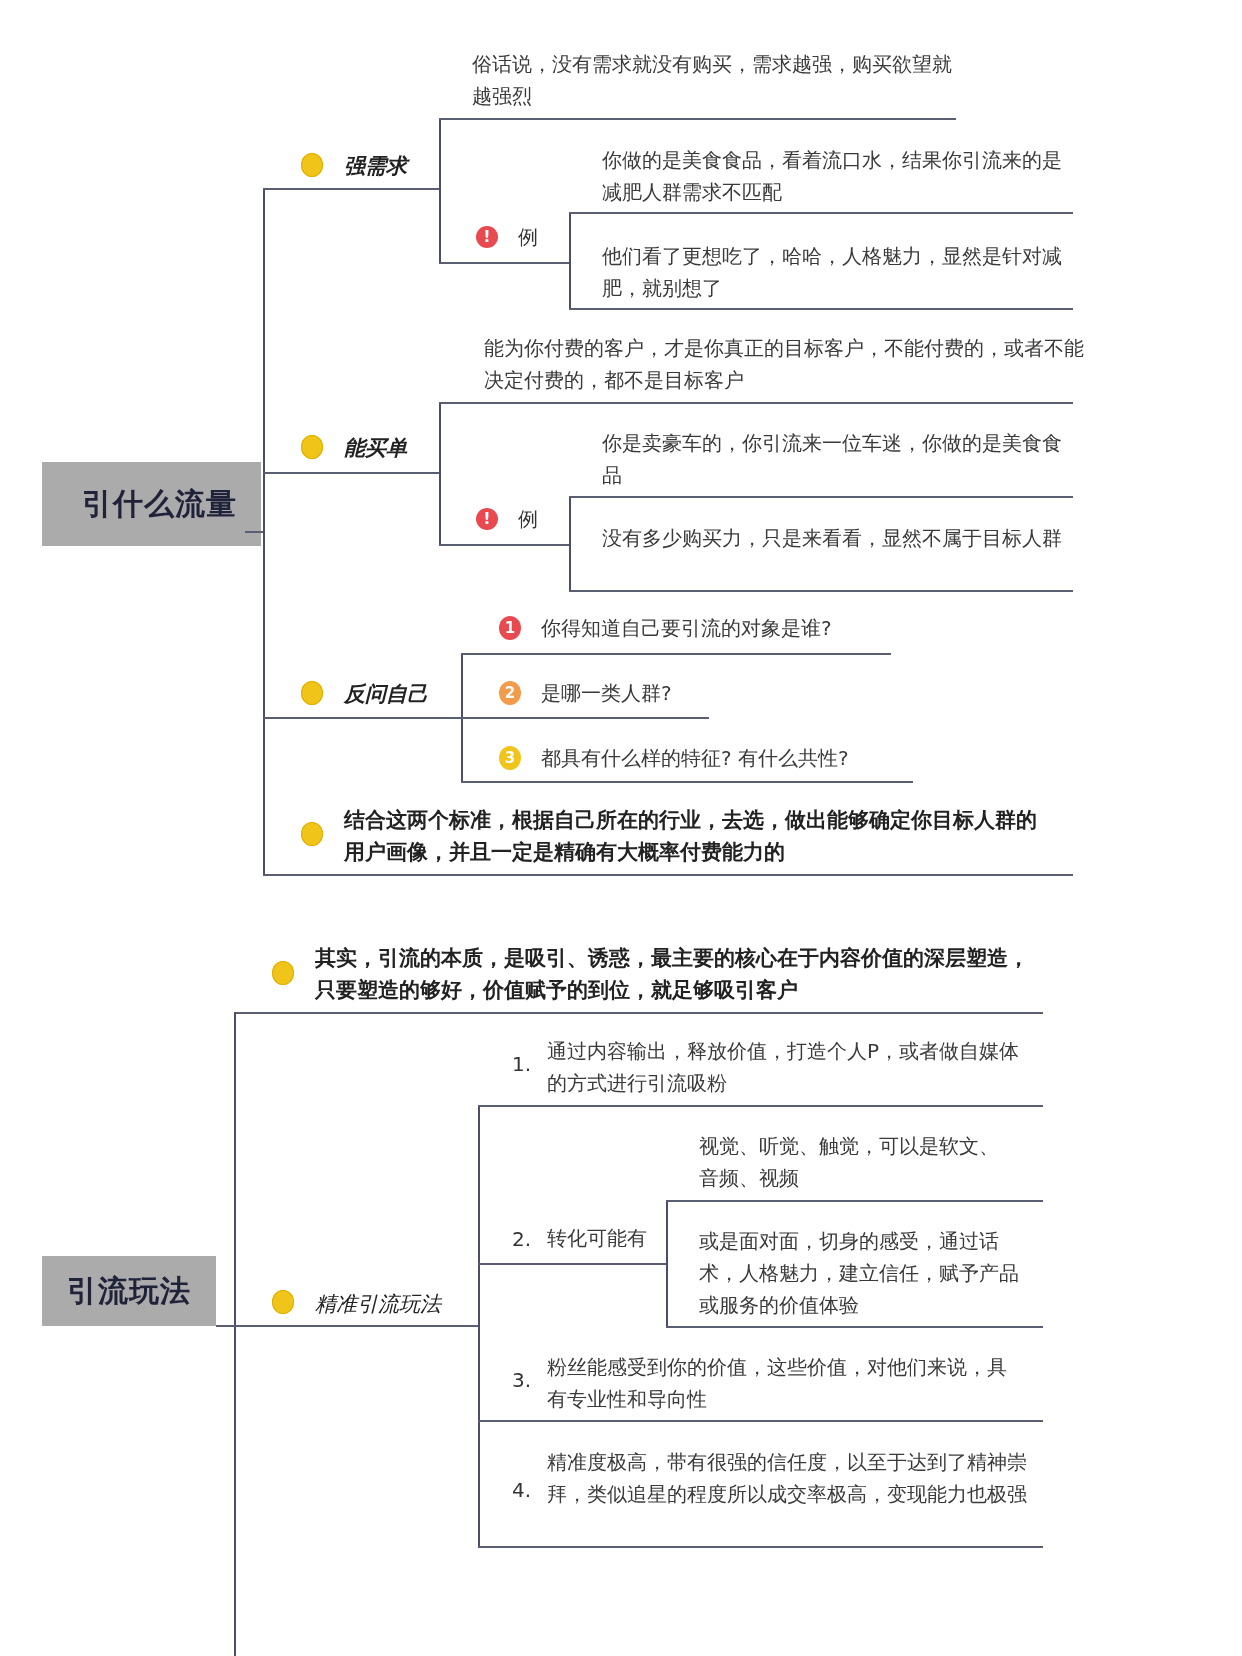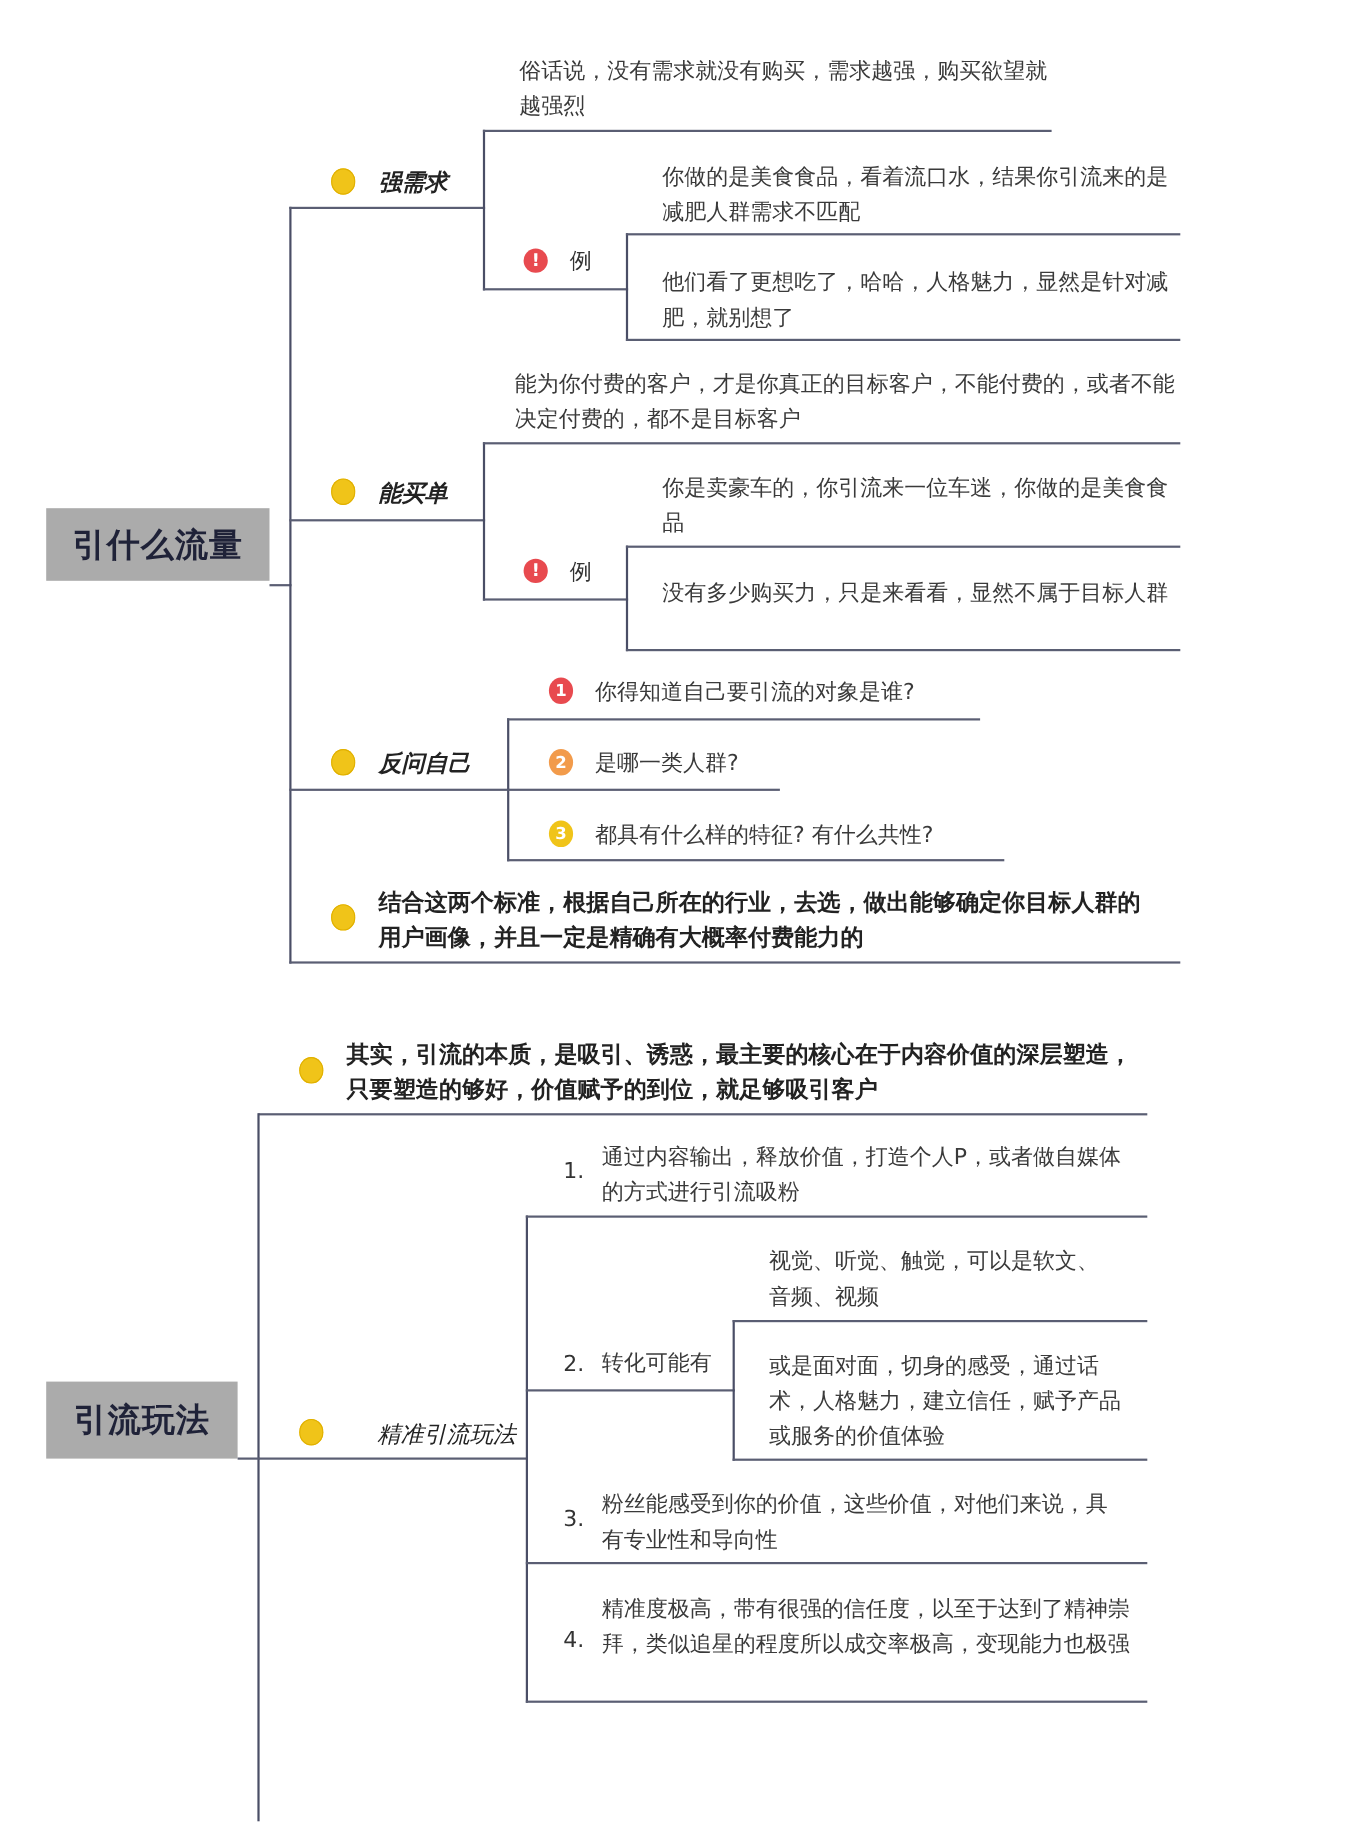--- a/index.html
+++ b/index.html
@@ -19,21 +19,21 @@
            color:#fff; font-weight:bold; font-size:16px; line-height:22px; text-align:center; }
   .num-badge { position:absolute; width:22px; height:24px; border-radius:50%; color:#fff;
            font-weight:bold; font-size:15px; line-height:24px; text-align:center; }
   .ex-label { position:absolute; font-size:20px; color:#333; }
   .num { position:absolute; font-size:20px; color:#333; }
 </style>
 </head>
 <body>
 
 <div>
-  <div class="root" style="left:42px;top:462px;width:203px;height:66px;">
+  <div class="root" style="left:42px;top:462px;width:203px;height:84px;padding-left:16px;">
     <span>引什么流量</span>
   </div>
 
   <div class="hl" style="left:245px;top:531px;width:20px;"></div>
   <div class="vl" style="left:263px;top:188px;height:688px;"></div>
 
   <div>
     <div class="dot" style="left:301px;top:153px;"></div>
     <div class="label-b" style="left:344px;top:152px;">强需求</div>
     <div class="hl" style="left:263px;top:188px;width:178px;"></div>
@@ -48,21 +48,21 @@
     <div class="hl" style="left:569px;top:212px;width:504px;"></div>
     <div class="txt" style="left:602px;top:240px;width:460px;">他们看了更想吃了，哈哈，人格魅力，显然是针对减肥，就别想了</div>
     <div class="hl" style="left:569px;top:308px;width:504px;"></div>
   </div>
 
   <div>
     <div class="dot" style="left:301px;top:435px;"></div>
     <div class="label-b" style="left:344px;top:434px;">能买单</div>
     <div class="hl" style="left:263px;top:472px;width:178px;"></div>
     <div class="vl" style="left:439px;top:402px;height:144px;"></div>
-    <div class="txt" style="left:468px;top:332px;width:600px;">能为你付费的客户，才是你真正的目标客户，不能付费的，或者不能决定付费的，都不是目标客户</div>
+    <div class="txt" style="left:484px;top:332px;width:600px;font-family:Liberation Serif, serif;">能为你付费的客户，才是你真正的目标客户，不能付费的，或者不能决定付费的，都不是目标客户</div>
     <div class="hl" style="left:439px;top:402px;width:634px;"></div>
     <div class="alert" style="left:476px;top:508px;">!</div>
     <div class="ex-label" style="left:518px;top:506px;">例</div>
     <div class="hl" style="left:439px;top:544px;width:132px;"></div>
     <div class="vl" style="left:569px;top:496px;height:96px;"></div>
     <div class="txt" style="left:602px;top:427px;width:460px;">你是卖豪车的，你引流来一位车迷，你做的是美食食品</div>
     <div class="hl" style="left:569px;top:496px;width:504px;"></div>
     <div class="txt" style="left:602px;top:522px;width:460px;">没有多少购买力，只是来看看，显然不属于目标人群</div>
     <div class="hl" style="left:569px;top:590px;width:504px;"></div>
   </div>
@@ -102,21 +102,21 @@
   <div class="hl" style="left:235px;top:1012px;width:808px;"></div>
   <div class="vl" style="left:234px;top:1012px;height:644px;"></div>
 
   <div class="root" style="left:42px;top:1256px;width:174px;height:70px;">
     <span>引流玩法</span>
   </div>
   <div class="hl" style="left:216px;top:1325px;width:20px;"></div>
 
   <div>
     <div class="dot" style="left:272px;top:1290px;"></div>
-    <div class="label-b" style="left:315px;top:1290px;font-weight:normal;color:#222;margin-left:28px;">精准引流玩法</div>
+    <div class="label-b" style="left:315px;top:1290px;font-weight:normal;color:#222;">精准引流玩法</div>
     <div class="hl" style="left:235px;top:1325px;width:245px;"></div>
     <div class="vl" style="left:478px;top:1105px;height:443px;"></div>
 
     <div class="num" style="left:512px;top:1052px;">1.</div>
     <div class="txt" style="left:547px;top:1035px;width:480px;">通过内容输出，释放价值，打造个人P，或者做自媒体的方式进行引流吸粉</div>
     <div class="hl" style="left:478px;top:1105px;width:565px;"></div>
 
     <div class="num" style="left:512px;top:1227px;">2.</div>
     <div class="txt" style="left:547px;top:1222px;white-space:nowrap;">转化可能有</div>
     <div class="hl" style="left:478px;top:1263px;width:190px;"></div>

